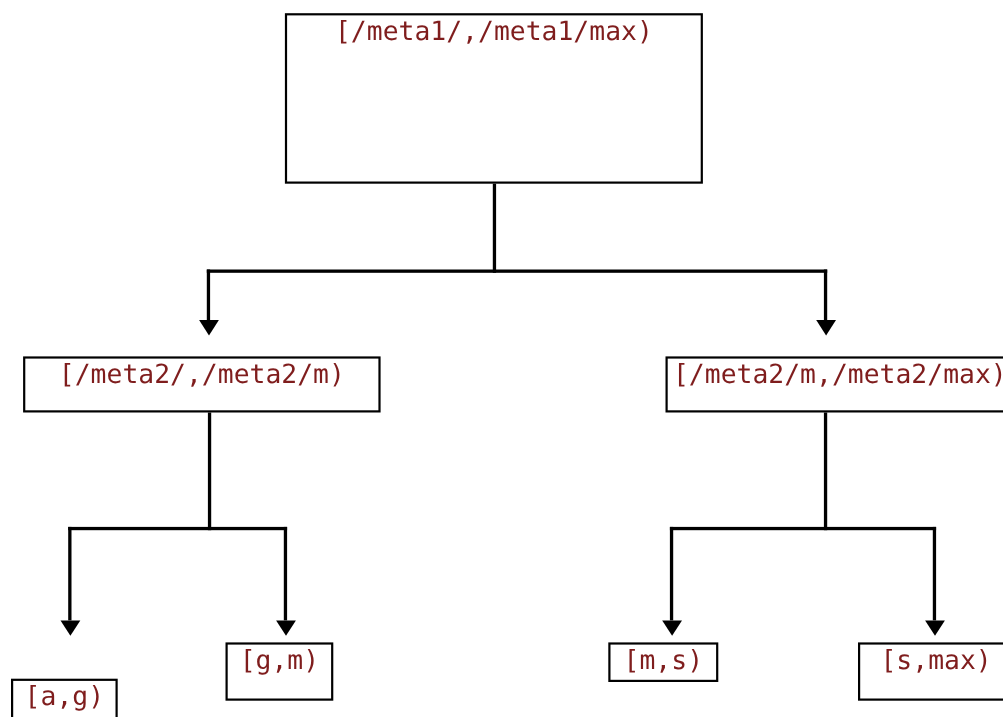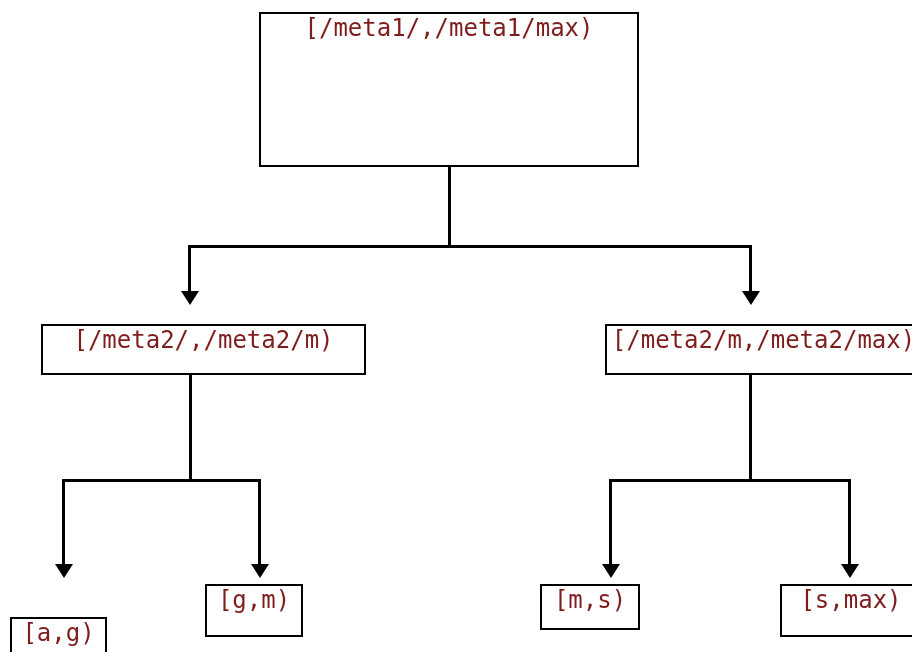--- a/index.html
+++ b/index.html
@@ -60,37 +60,37 @@
 </style>
 </head>
 <body>
 
 <div id="canvas">
 
   <div class="node node-root" style="left:259px; top:12px; width:380px; height:155px;">
     <span>[/meta1/,/meta1/max)</span>
   </div>
 
-  <div class="node node-mid" style="left:21px; top:324px; width:325px; height:51px;margin-left:20px;">
+  <div class="node node-mid" style="left:21px; top:324px; width:325px; height:51px;">
     <span>[/meta2/,/meta2/m)</span>
   </div>
 
   <div class="node node-mid" style="left:583px; top:324px; width:317px; height:51px;margin-left:22px;">
     <span>[/meta2/m,/meta2/max)</span>
   </div>
 
   <div class="node node-leaf" style="left:10px; top:584px; width:97px; height:53px;margin-top:33px;">
     <span>[a,g)</span>
   </div>
 
   <div class="node node-leaf" style="left:205px; top:584px; width:98px; height:53px;">
     <span>[g,m)</span>
   </div>
 
-  <div class="node node-leaf" style="left:540px; top:584px; width:100px; height:46px;">
+  <div class="node node-leaf" style="left:553px; top:584px; width:100px; height:36px;">
     <span>[m,s)</span>
   </div>
 
   <div class="node node-leaf" style="left:780px; top:584px; width:142px; height:53px;">
     <span>[s,max)</span>
   </div>
 
   <div class="edge-v" style="left:448px; top:167px; height:81px;"></div>
 
   <div class="edge-h" style="left:188px; top:245px; width:564px;"></div>

